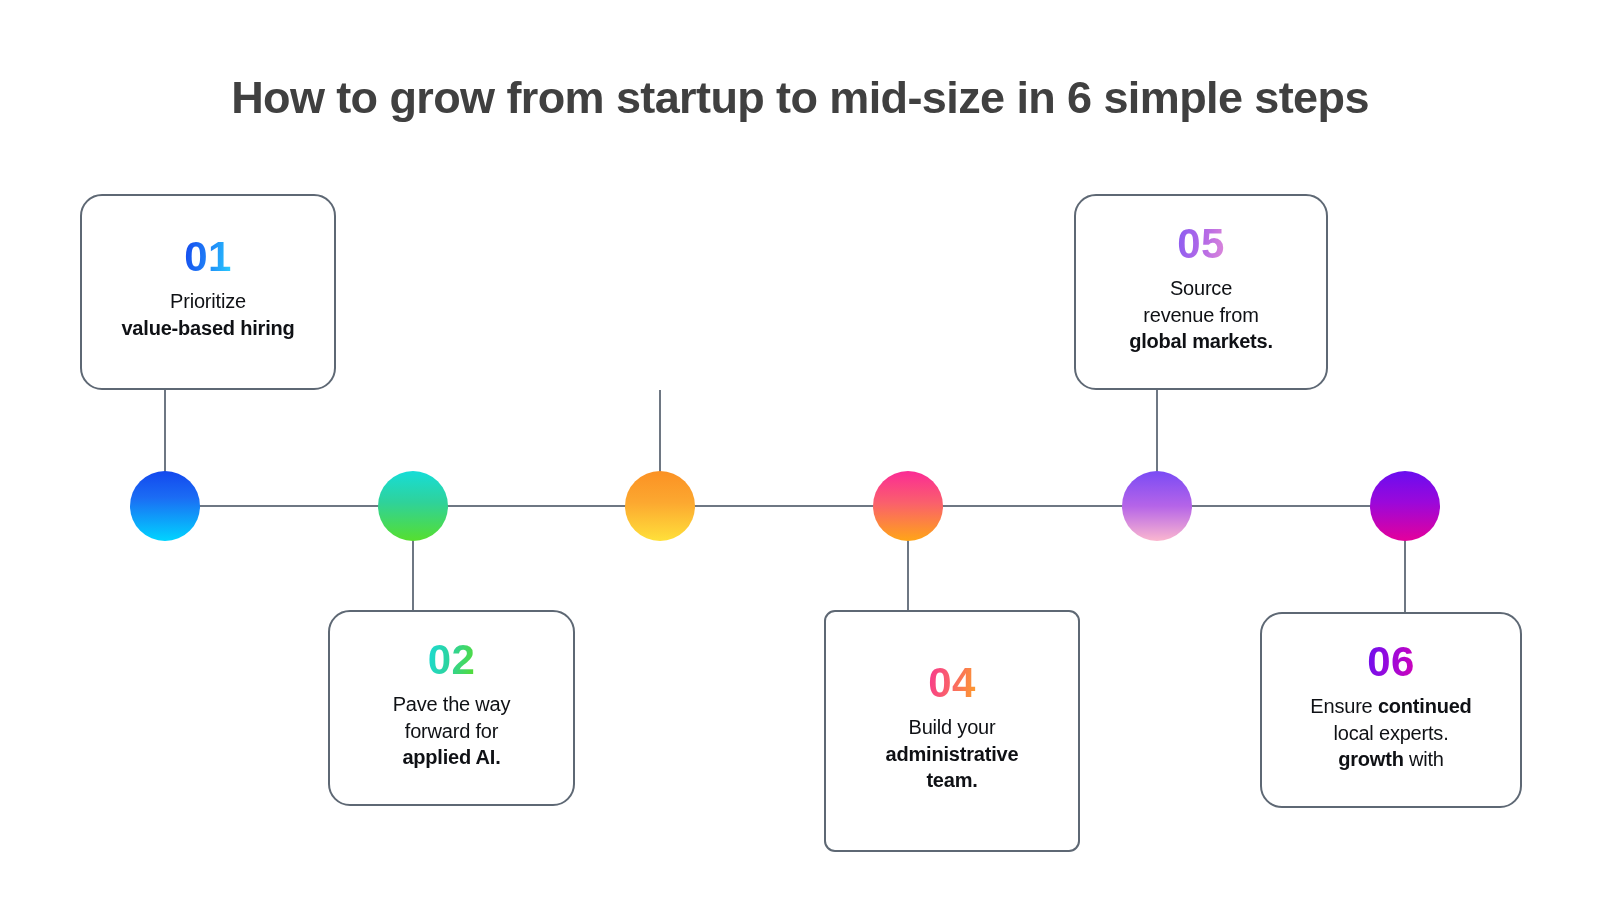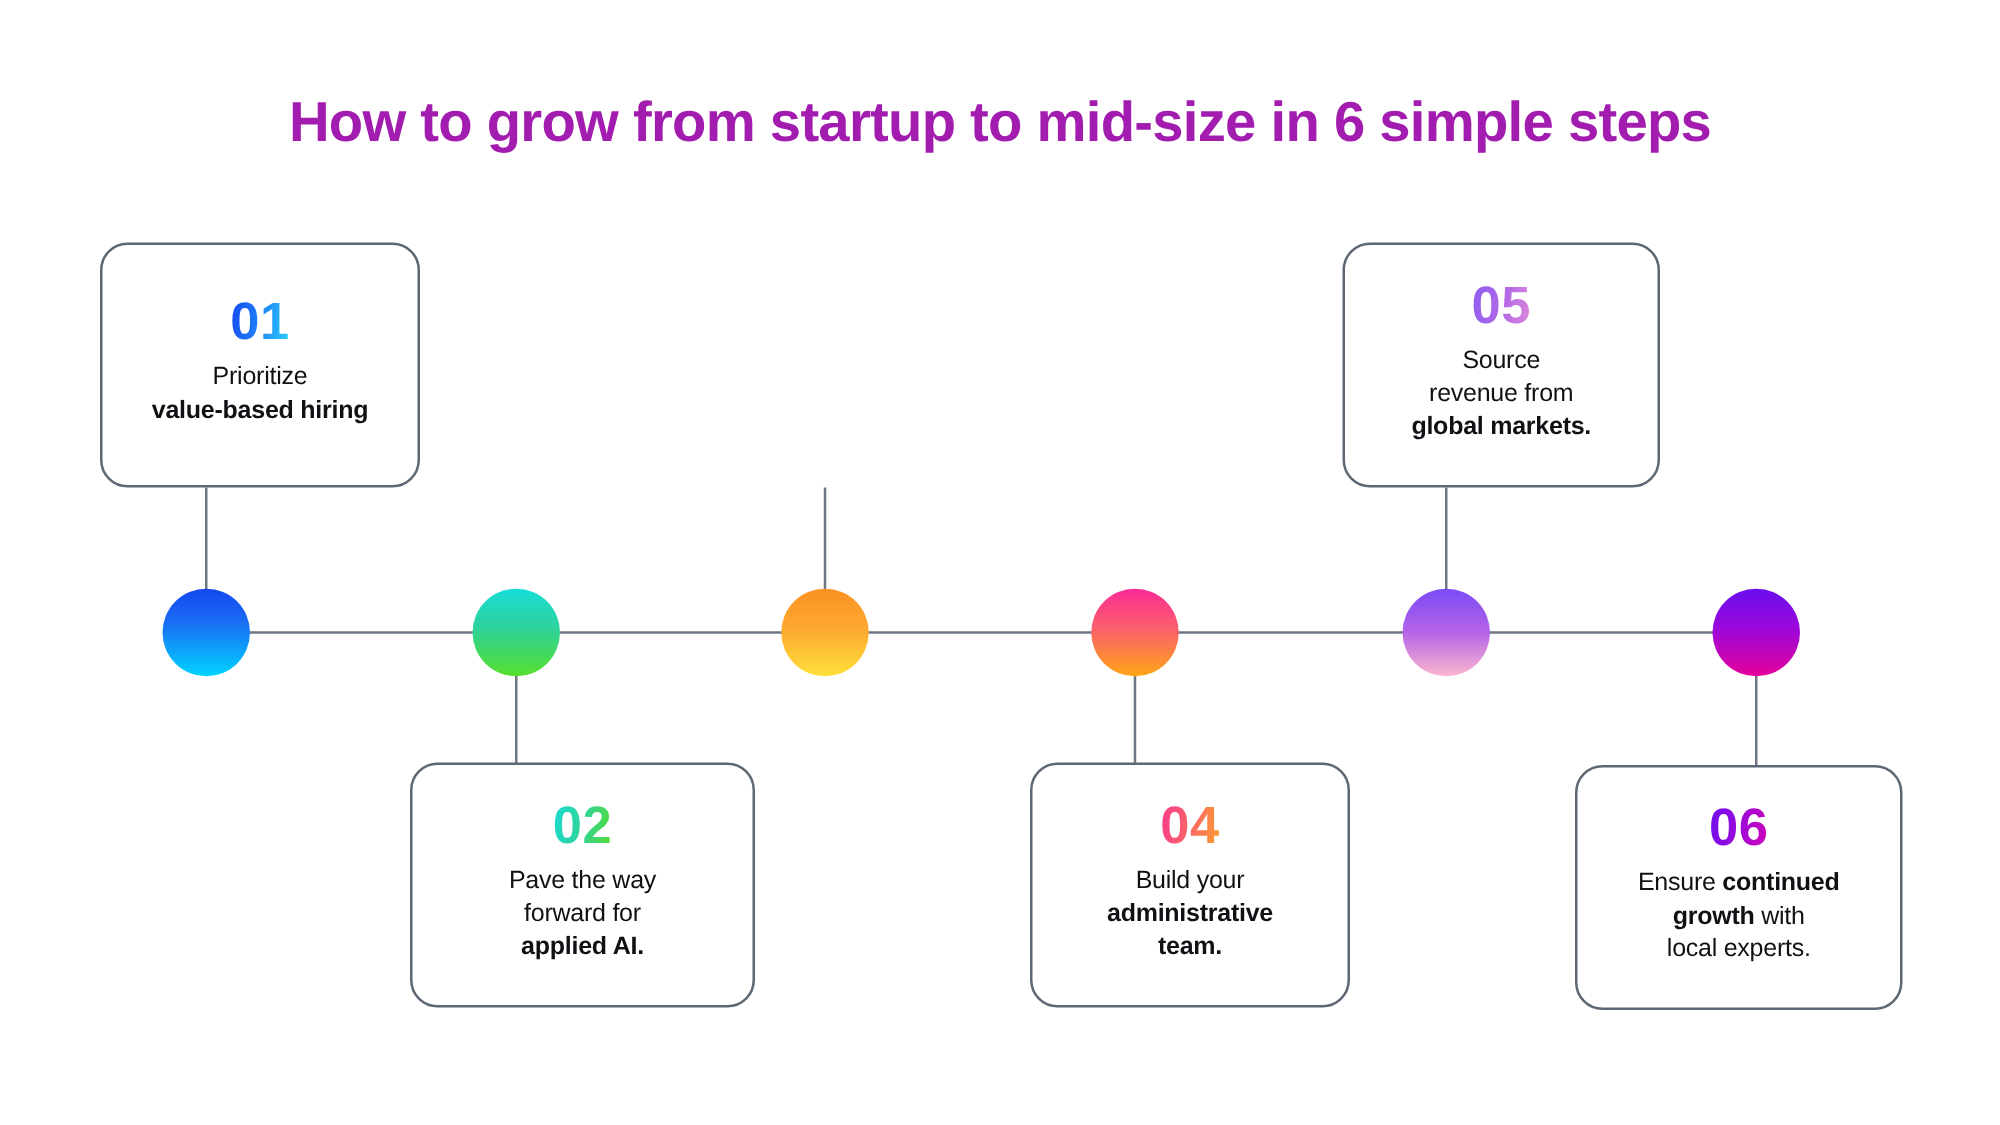--- a/index.html
+++ b/index.html
@@ -26,21 +26,21 @@
   
   .title {
     position: absolute;
     left: 0;
     top: 72px;
     width: 1600px;
     text-align: center;
     font-size: 45px;
     font-weight: bold;
     letter-spacing: -0.6px;
-    color: #a21caf;
+    color: #404040;
     white-space: nowrap;
   }
 
   
   .timeline-line {
     position: absolute;
     left: 165px;
     top: 505px;
     width: 1240px;
     height: 2px;
@@ -104,23 +104,23 @@
   .card-text {
     font-size: 20px;
     line-height: 1.33;
     color: #0f1115;
     letter-spacing: -0.2px;
   }
   .card-text b { font-weight: bold; }
 
   
   .card-1 { left: 37px;   top: 194px; width: 256px; height: 196px; }
-  .card-2 { left: 285px;  top: 610px; width: 276px; height: 196px; }
+  .card-2 { left: 285px;  top: 610px; width: 247px; height: 196px; }
   .card-3 { left: 533px;  top: 194px; width: 256px; height: 196px; }
-  .card-4 { left: 781px;  top: 610px; width: 256px; height: 196px; }
+  .card-4 { left: 781px;  top: 610px; width: 256px; height: 242px; border-radius: 11px; }
   .card-5 { left: 1031px; top: 194px; width: 254px; height: 196px; }
   .card-6 { left: 1217px; top: 612px; width: 262px; height: 196px; }
 
   
   .conn-1 { left: 164px;  top: 390px; height: 82px; }
   .conn-2 { left: 412px;  top: 540px; height: 71px; }
   .conn-3 { left: 659px;  top: 390px; height: 82px; }
   .conn-4 { left: 907px;  top: 540px; height: 71px; }
   .conn-5 { left: 1156px; top: 390px; height: 82px; }
   .conn-6 { left: 1404px; top: 540px; height: 73px; }
@@ -181,18 +181,18 @@
         <div>Source</div>
         <div>revenue from</div>
         <div><b>global markets.</b></div>
       </div>
   </div>
 
   <div class="card card-6">
     <div class="card-number num-6">06</div>
     <div class="card-text">
         <div>Ensure <b>continued</b></div>
+        <div>local experts.</div>
         <div><b>growth</b> with</div>
-        <div>local experts.</div>
       </div>
   </div>
 
 </div>
 
 </body></html>

